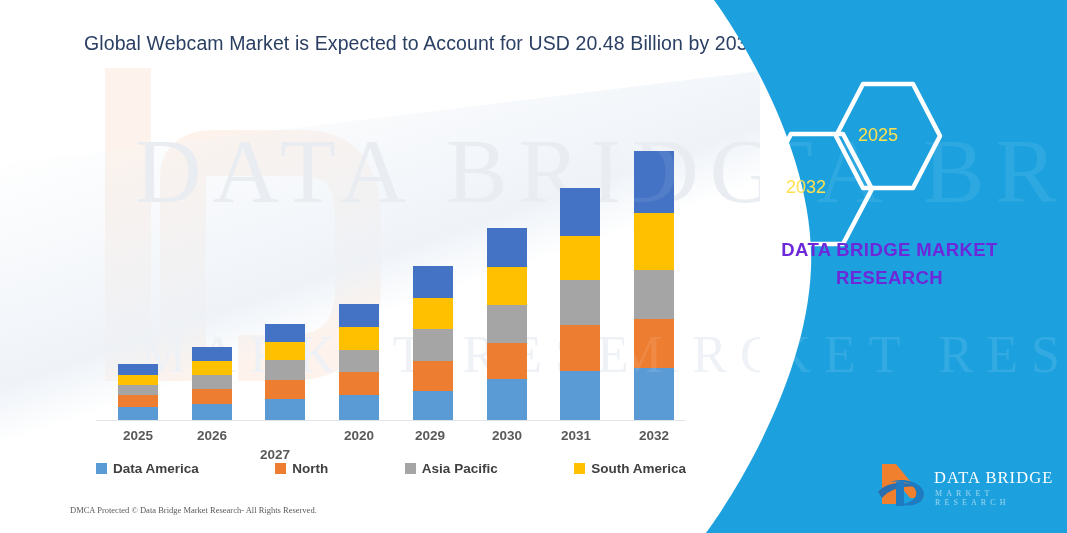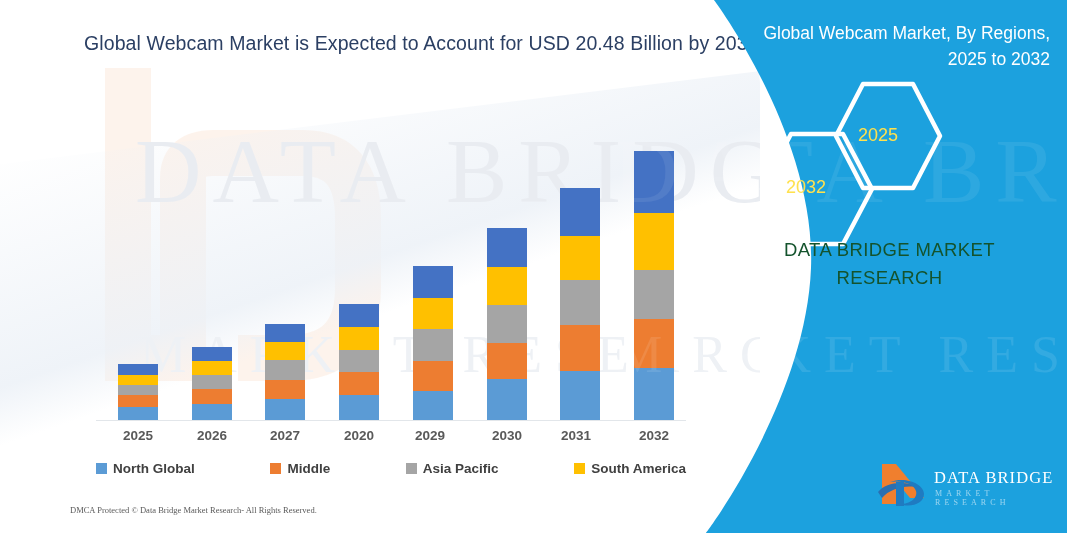--- a/index.html
+++ b/index.html
@@ -86,22 +86,23 @@
     color:#ffffff;font-size:17.5px;line-height:26px;text-align:right;
     padding-right:14px;
   }
   .hexes{position:absolute;left:0;top:88px;width:355px;height:130px;}
   .hex{position:absolute;}
   .hex-label{
     position:absolute;color:#ffe14d;font-size:18px;white-space:nowrap;
   }
   .rp-brand{
     position:absolute;left:0;top:236px;width:355px;
-    color:#14532d;font-size:18.5px;line-height:28px;text-align:center;
+    color:#6d28d9;font-size:18.5px;line-height:28px;text-align:center;
     letter-spacing:.4px;
+    font-weight:bold;
   }
   
   .rp-wm{
     position:absolute;left:-100px;top:118px;width:620px;
     font-size:92px;letter-spacing:11px;color:rgba(255,255,255,.08);
     white-space:nowrap;font-family:"Liberation Serif", serif;
   }
   .rp-wm2{
     position:absolute;left:-96px;top:325px;width:620px;
     font-size:52px;letter-spacing:13px;color:rgba(255,255,255,.10);
@@ -195,36 +196,36 @@
             <div class="seg" style="height: 49px; background: rgb(237, 125, 49);"></div>
             <div class="seg" style="height: 52px; background: rgb(91, 155, 213);"></div>
           </div>
         </div>
       <div class="axis-line"></div>
     </div>
 
     <div class="xaxis" id="xaxis">
         <div class="xtick" style="left: 22px;">2025</div>
         <div class="xtick" style="left: 96px; text-align: center;">2026</div>
-        <div class="xtick" style="left: 169px;">2027</div>
+        <div class="xtick" style="left: 159px; margin-top: 19px;">2027</div>
         <div class="xtick" style="left: 243px;">2020</div>
         <div class="xtick" style="left: 314px;">2029</div>
         <div class="xtick" style="left: 391px;">2030</div>
         <div class="xtick" style="left: 460px;">2031</div>
         <div class="xtick" style="left: 538px;">2032</div>
       </div>
 
     <div class="legend" id="legend">
         <div class="legend-item">
           <span class="legend-swatch" style="background: rgb(91, 155, 213);"></span>
-          <span class="legend-label">North Global</span>
+          <span class="legend-label">Data America</span>
         </div>
         <div class="legend-item">
           <span class="legend-swatch" style="background: rgb(237, 125, 49);"></span>
-          <span class="legend-label">Middle</span>
+          <span class="legend-label">North</span>
         </div>
         <div class="legend-item">
           <span class="legend-swatch" style="background: rgb(165, 165, 165);"></span>
           <span class="legend-label">Asia Pacific</span>
         </div>
         <div class="legend-item">
           <span class="legend-swatch" style="background: rgb(255, 192, 0);"></span>
           <span class="legend-label">South America</span>
         </div>
       </div>
@@ -237,24 +238,20 @@
   <div class="right-panel">
     <svg width="1067" height="533" viewBox="0 0 1067 533">
       <path d="M714 0 L1067 0 L1067 533 L706 533 C706 533 806 400 811 268 C816 136 714 0 714 0 Z" fill="#1CA1DE"></path>
     </svg>
   </div>
 
   <div class="rp-content">
     <div class="rp-wm">DATA BRIDGE</div>
     <div class="rp-wm2">MARKET RESEARCH</div>
 
-    <div class="rp-title">
-      <span>Global Webcam Market, By Regions,</span><br>
-      <span>2025 to 2032</span>
-    </div>
 
     <div class="hexes">
       <svg class="hex" style="left:118px;top:-10px;" width="116" height="116" viewBox="0 0 116 116">
         <polygon points="33,6 83,6 110,58 83,110 33,110 6,58" fill="none" stroke="#ffffff" stroke-width="4.5" stroke-linejoin="round"></polygon>
       </svg>
       <div class="hex-label" style="left:146px;top:37px;">2025</div>
 
       <svg class="hex" style="left:44px;top:40px;" width="122" height="122" viewBox="0 0 122 122">
         <polygon points="35,6 87,6 116,61 87,116 35,116 6,61" fill="none" stroke="#ffffff" stroke-width="4.5" stroke-linejoin="round"></polygon>
       </svg>

